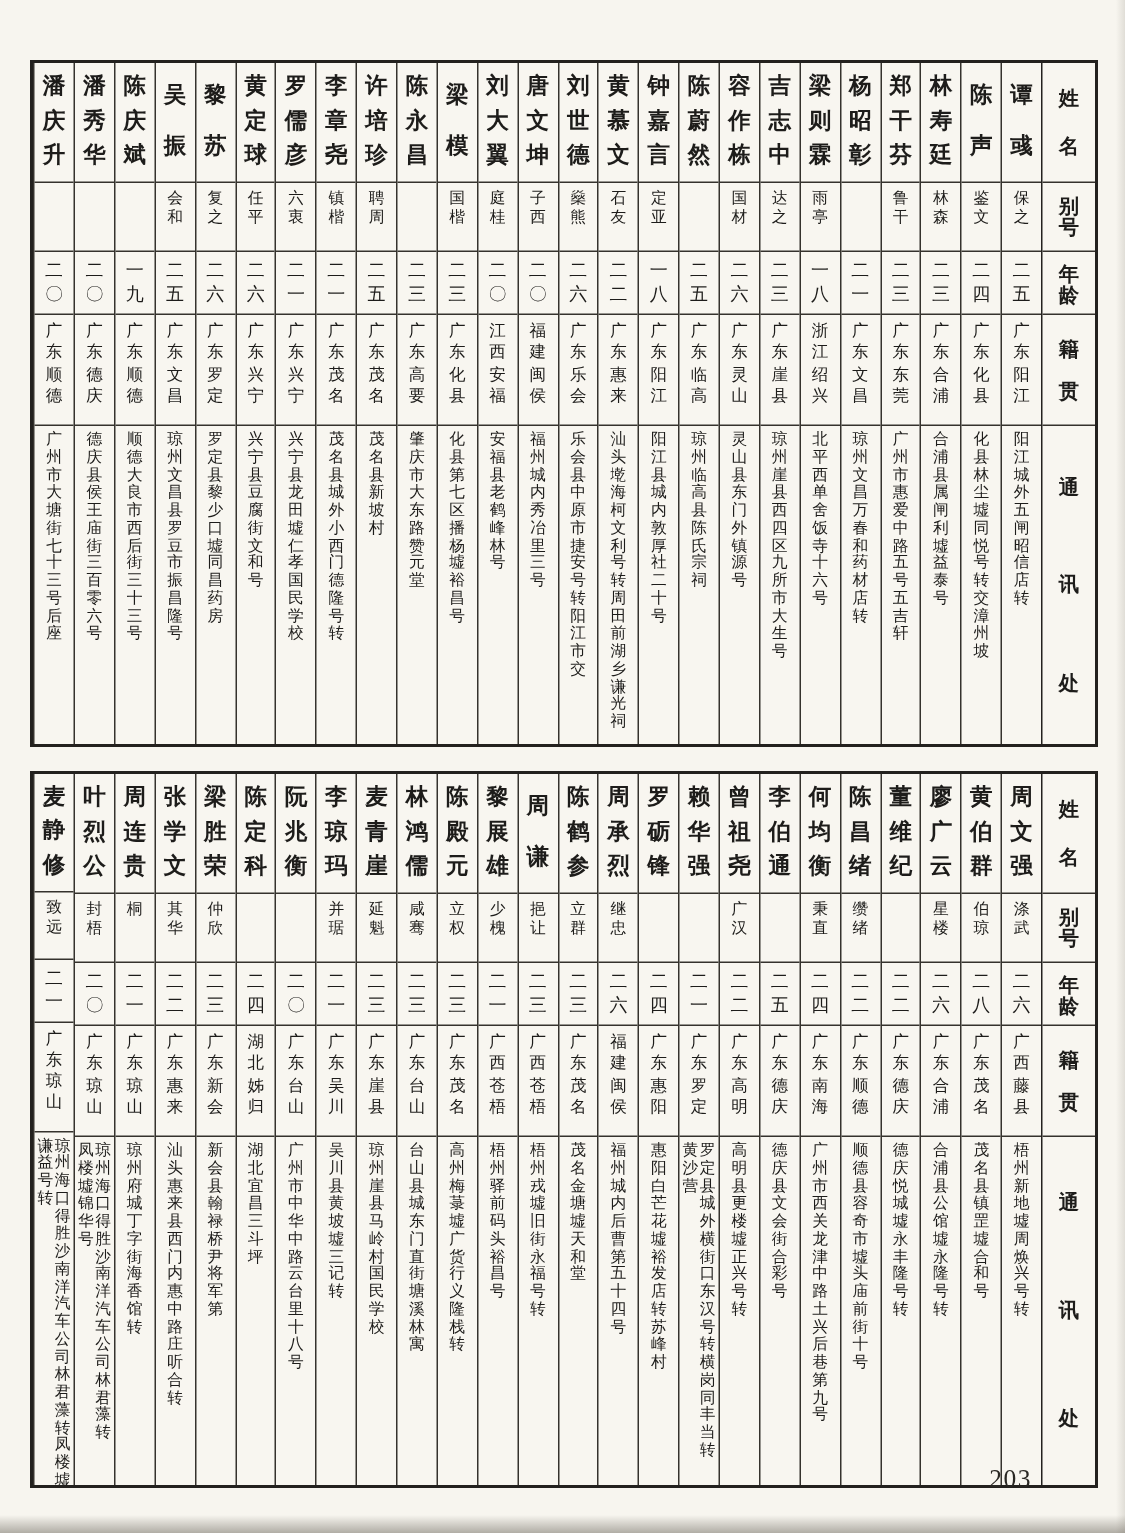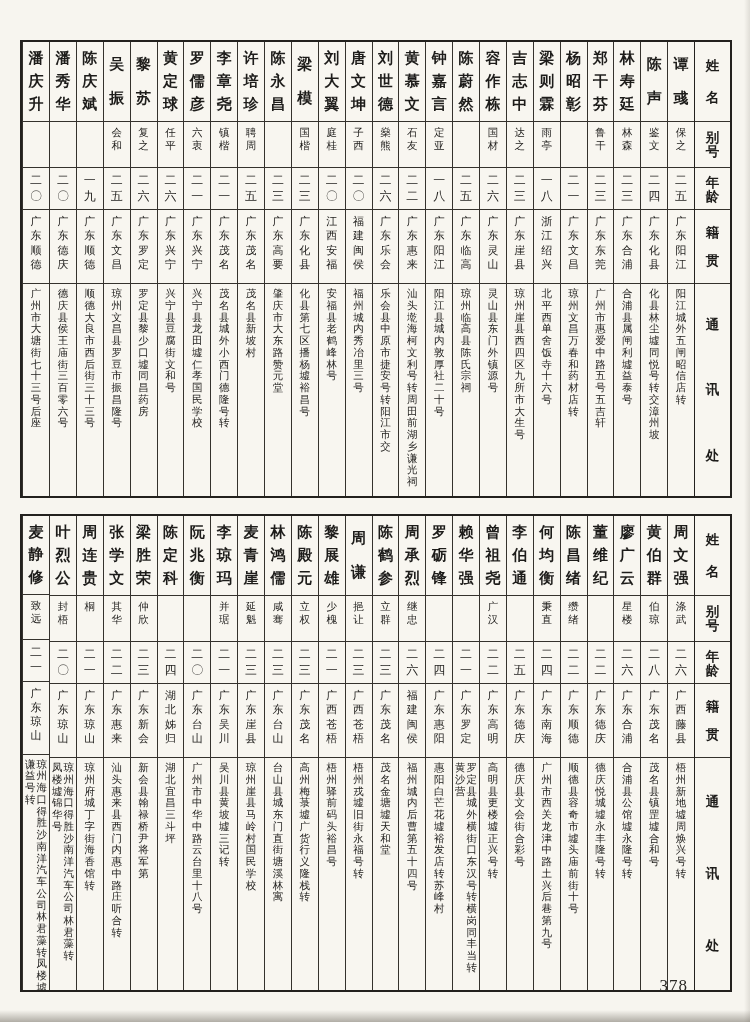--- a/index.html
+++ b/index.html
@@ -2426,16 +2426,16 @@
             <div class="line">
               <span class="ch">谦</span>
               <span class="ch">益</span>
               <span class="ch">号</span>
               <span class="ch">转</span>
             </div>
           </div>
         </div>
       </div>
     </div>
-  <div class="page-number">378</div>
+  <div class="page-number">203</div>
   <div class="scan-shadow-right"></div>
   <div class="scan-shadow-bottom"></div>
 </div>
 
 </body></html>

